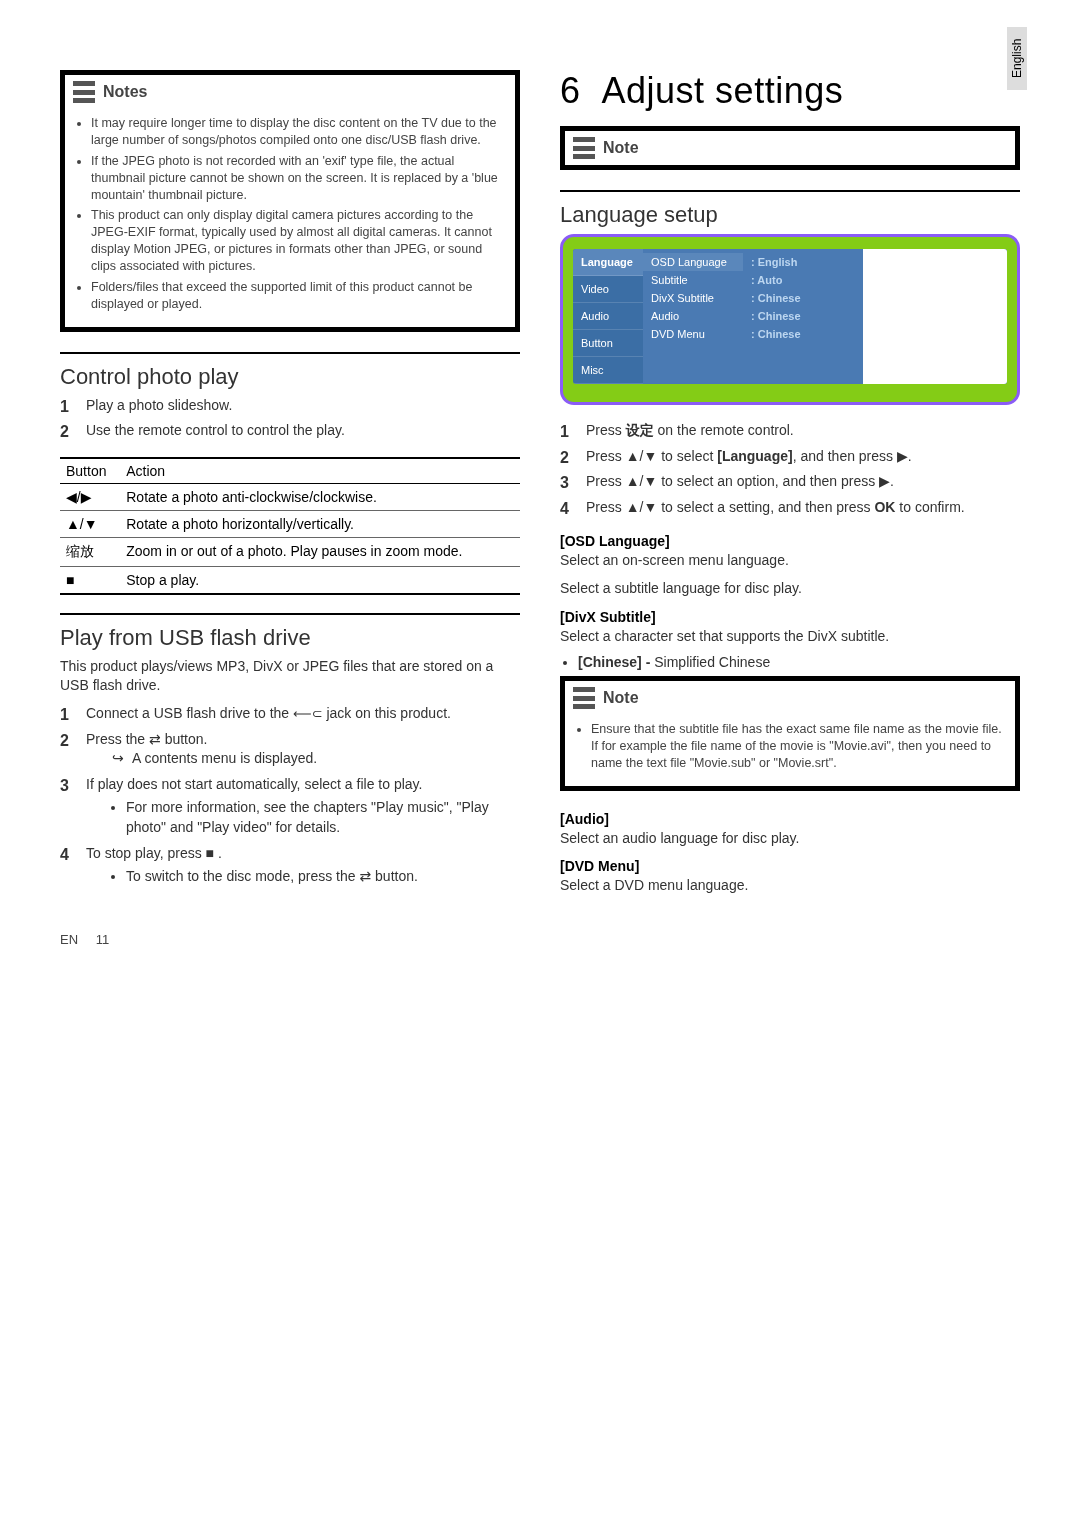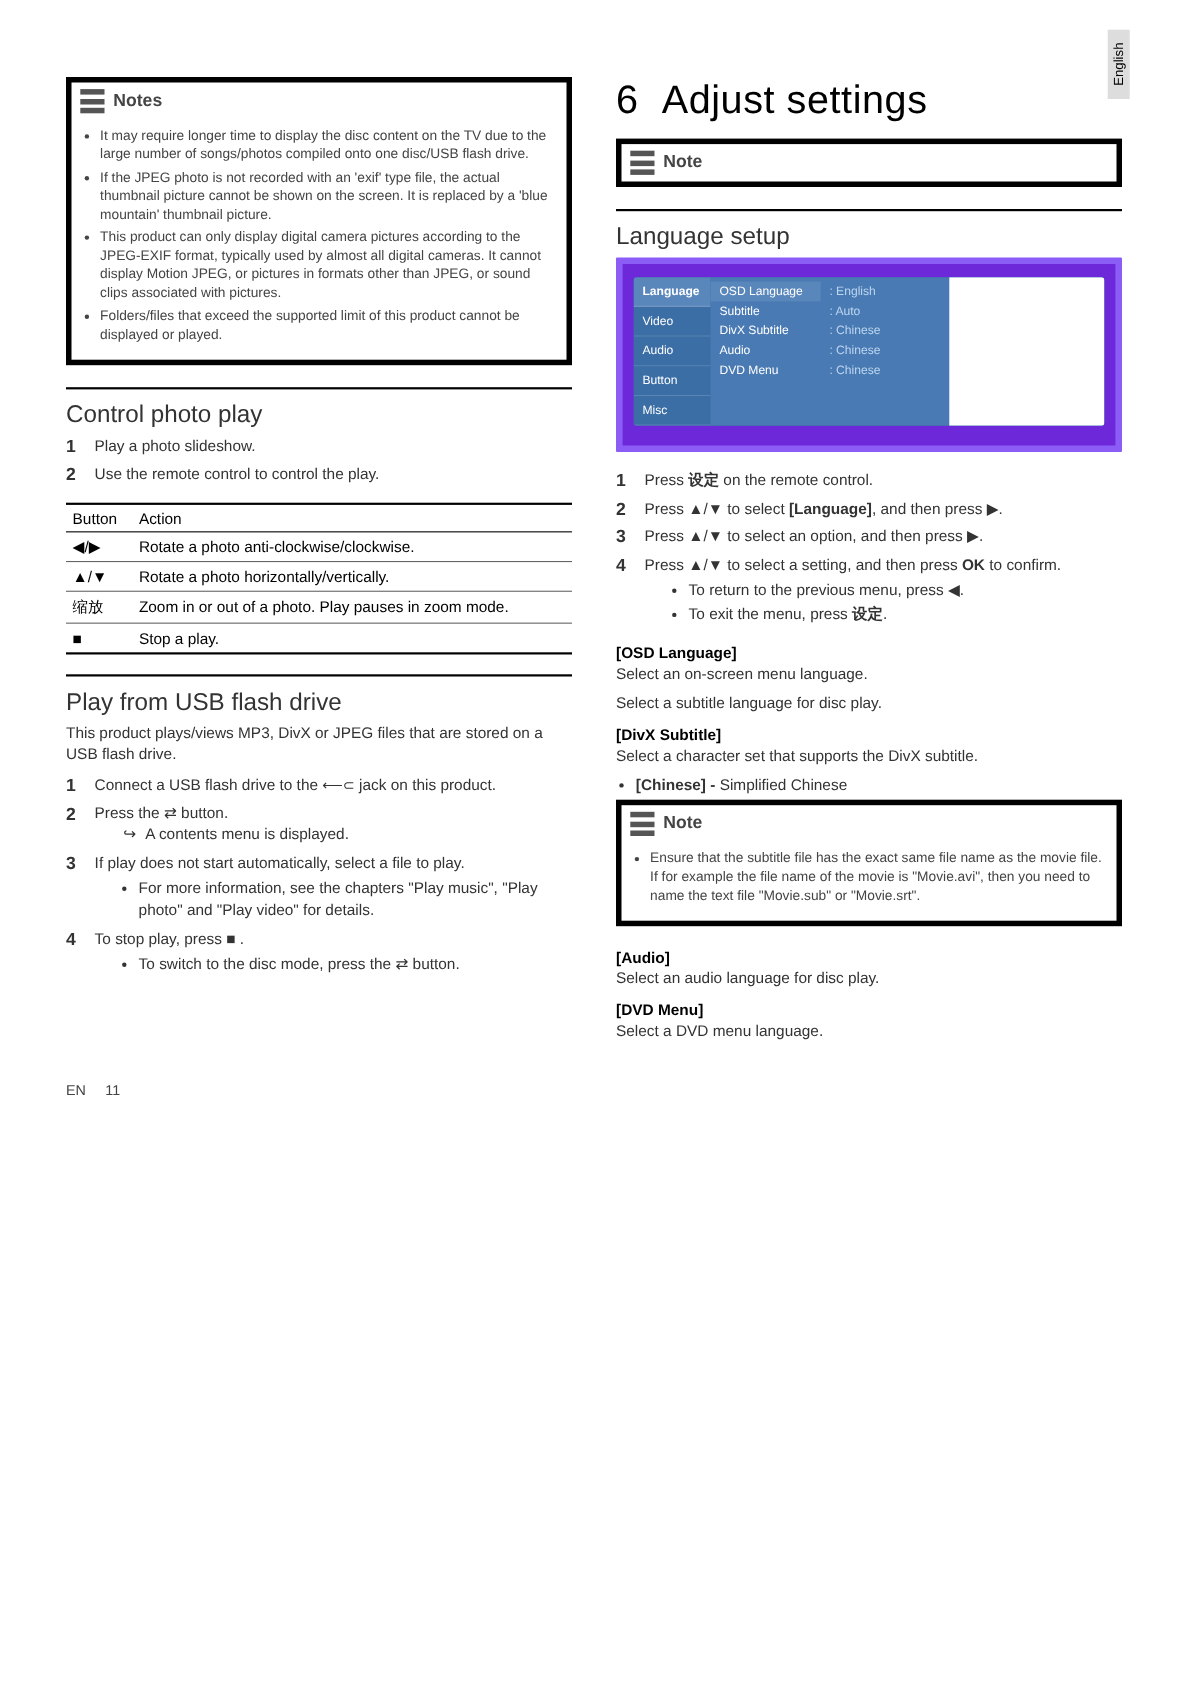--- a/index.html
+++ b/index.html
@@ -156,23 +156,23 @@
     transform: rotate(-90deg);
     transform-origin: left top;
     font-size: 12px;
     background: #ddd;
     padding: 3px 12px;
   }
   .rel {
     position: relative;
   }
   .setup-shot {
-    border: 6px solid #8b5cf6;
-    border-radius: 1px;
-    background: #6d28d9;
+    border: 3px solid #8b5cf6;
+    border-radius: 14px;
+    background: #84cc16;
     padding: 12px 10px 18px 10px;
     margin: 4px 0 16px 0;
     position: relative;
   }
   .setup-inner {
     background: #3b6ea5;
     border-radius: 3px;
     display: flex;
     overflow: hidden;
     font-size: 11px;
@@ -206,21 +206,21 @@
   }
   .setup-keys div:first-child {
     background: #5a87bb;
   }
   .setup-vals {
     flex: 1;
     padding: 4px 0;
   }
   .setup-vals div {
     color: #bcd6f0;
-    font-weight: 400;
+    font-weight: 700;
   }
   .setup-end {
     background: #fff;
     flex: 1.2;
   }
   .termhead {
     font-weight: 700;
     font-size: 14px;
     margin: 10px 0 2px 0;
   }
@@ -381,28 +381,20 @@
           <span>Press </span><b>设定</b><span> on the remote control.</span>
         </li>
         <li>
           <span>Press </span><span class="ico-ud"></span><span> to select </span><b>[Language]</b><span>, and then press </span><span class="ico-right"></span><span>.</span>
         </li>
         <li>
           <span>Press </span><span class="ico-ud"></span><span> to select an option, and then press </span><span class="ico-right"></span><span>.</span>
         </li>
         <li>
           <span>Press </span><span class="ico-ud"></span><span> to select a setting, and then press </span><b>OK</b><span> to confirm.</span>
-          <ul class="sub">
-            <li>
-              <span>To return to the previous menu, press </span><span class="ico-left"></span><span>.</span>
-            </li>
-            <li>
-              <span>To exit the menu, press </span><b>设定</b><span>.</span>
-            </li>
-          </ul>
         </li>
       </ol>
 
       <div class="termhead">[OSD Language]</div>
       <p class="body">Select an on-screen menu language.</p>
 
       <p class="body">Select a subtitle language for disc play.</p>
 
       <div class="termhead">[DivX Subtitle]</div>
       <p class="body">Select a character set that supports the DivX subtitle.</p>

